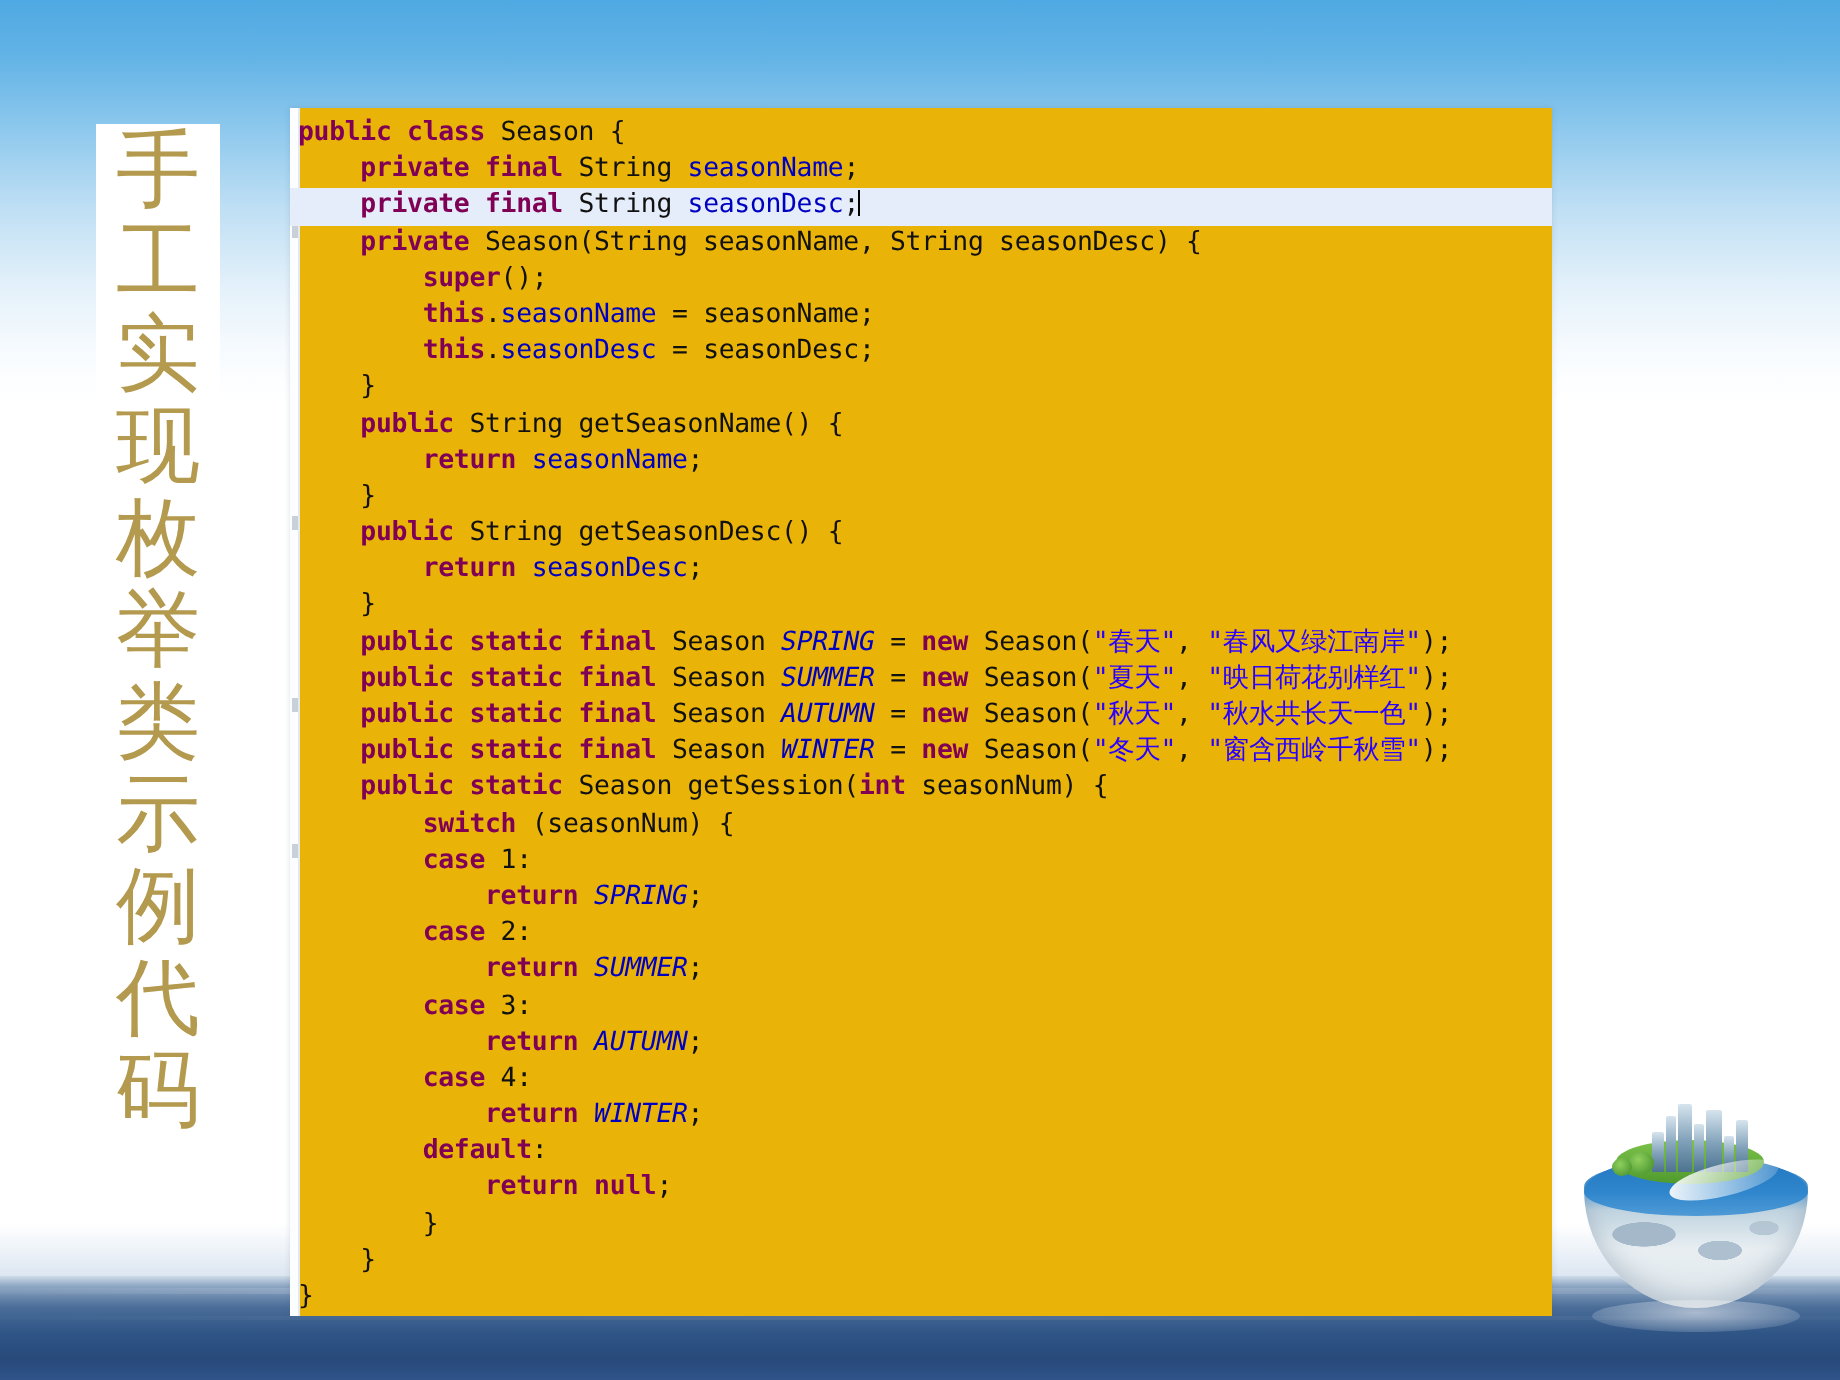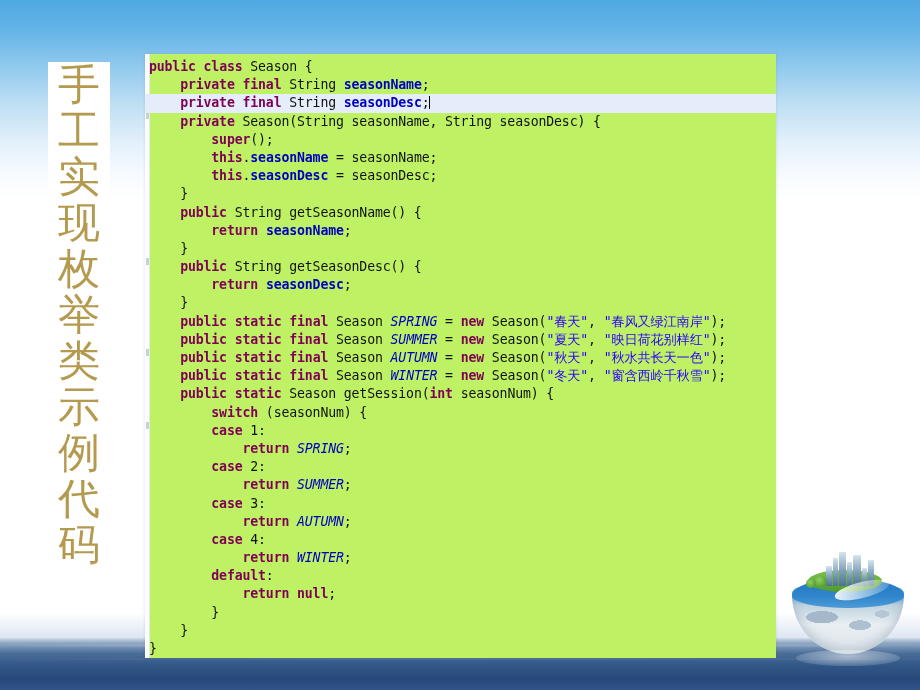--- a/index.html
+++ b/index.html
@@ -115,21 +115,21 @@
     font-weight: 400;
   }
 
   
   .code-panel {
     position: absolute;
     left: 145px;
     top: 54px;
     width: 631px;
     height: 604px;
-    background: #bef264;
+    background: #eab308;
     box-shadow: 0 0 3px rgba(70,90,120,0.18);
   }
   .gutter {
     position: absolute;
     left: 0; top: 0;
     width: 4px;
     height: 100%;
     background: #fcfdfe;
     border-right: 1px solid #e4e9ef;
   }
@@ -165,21 +165,21 @@
     content: "";
     position: absolute;
     left: 0; top: 0;
     width: 631px;
     height: 18.2px;
     background: transparent;
   }
 
   
   .kw   { color: #7f0055; font-weight: bold; }
-  .fld  { color: #0000c0; font-weight: bold; }
+  .fld  { color: #0000c0; }
   .stfld{ color: #0000c0; font-style: italic; margin-top: 36px; }
   .str  { color: #2a00ff; }
   .pln  { color: #111111; }
 
   .caret {
     display: inline-block;
     width: 1px;
     height: 13px;
     background: #000;
     vertical-align: -2px;

